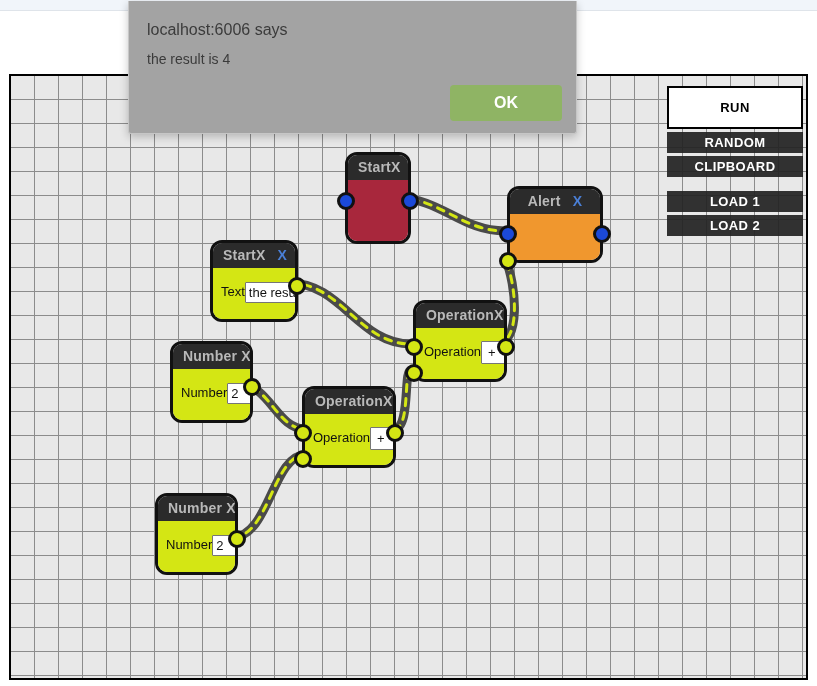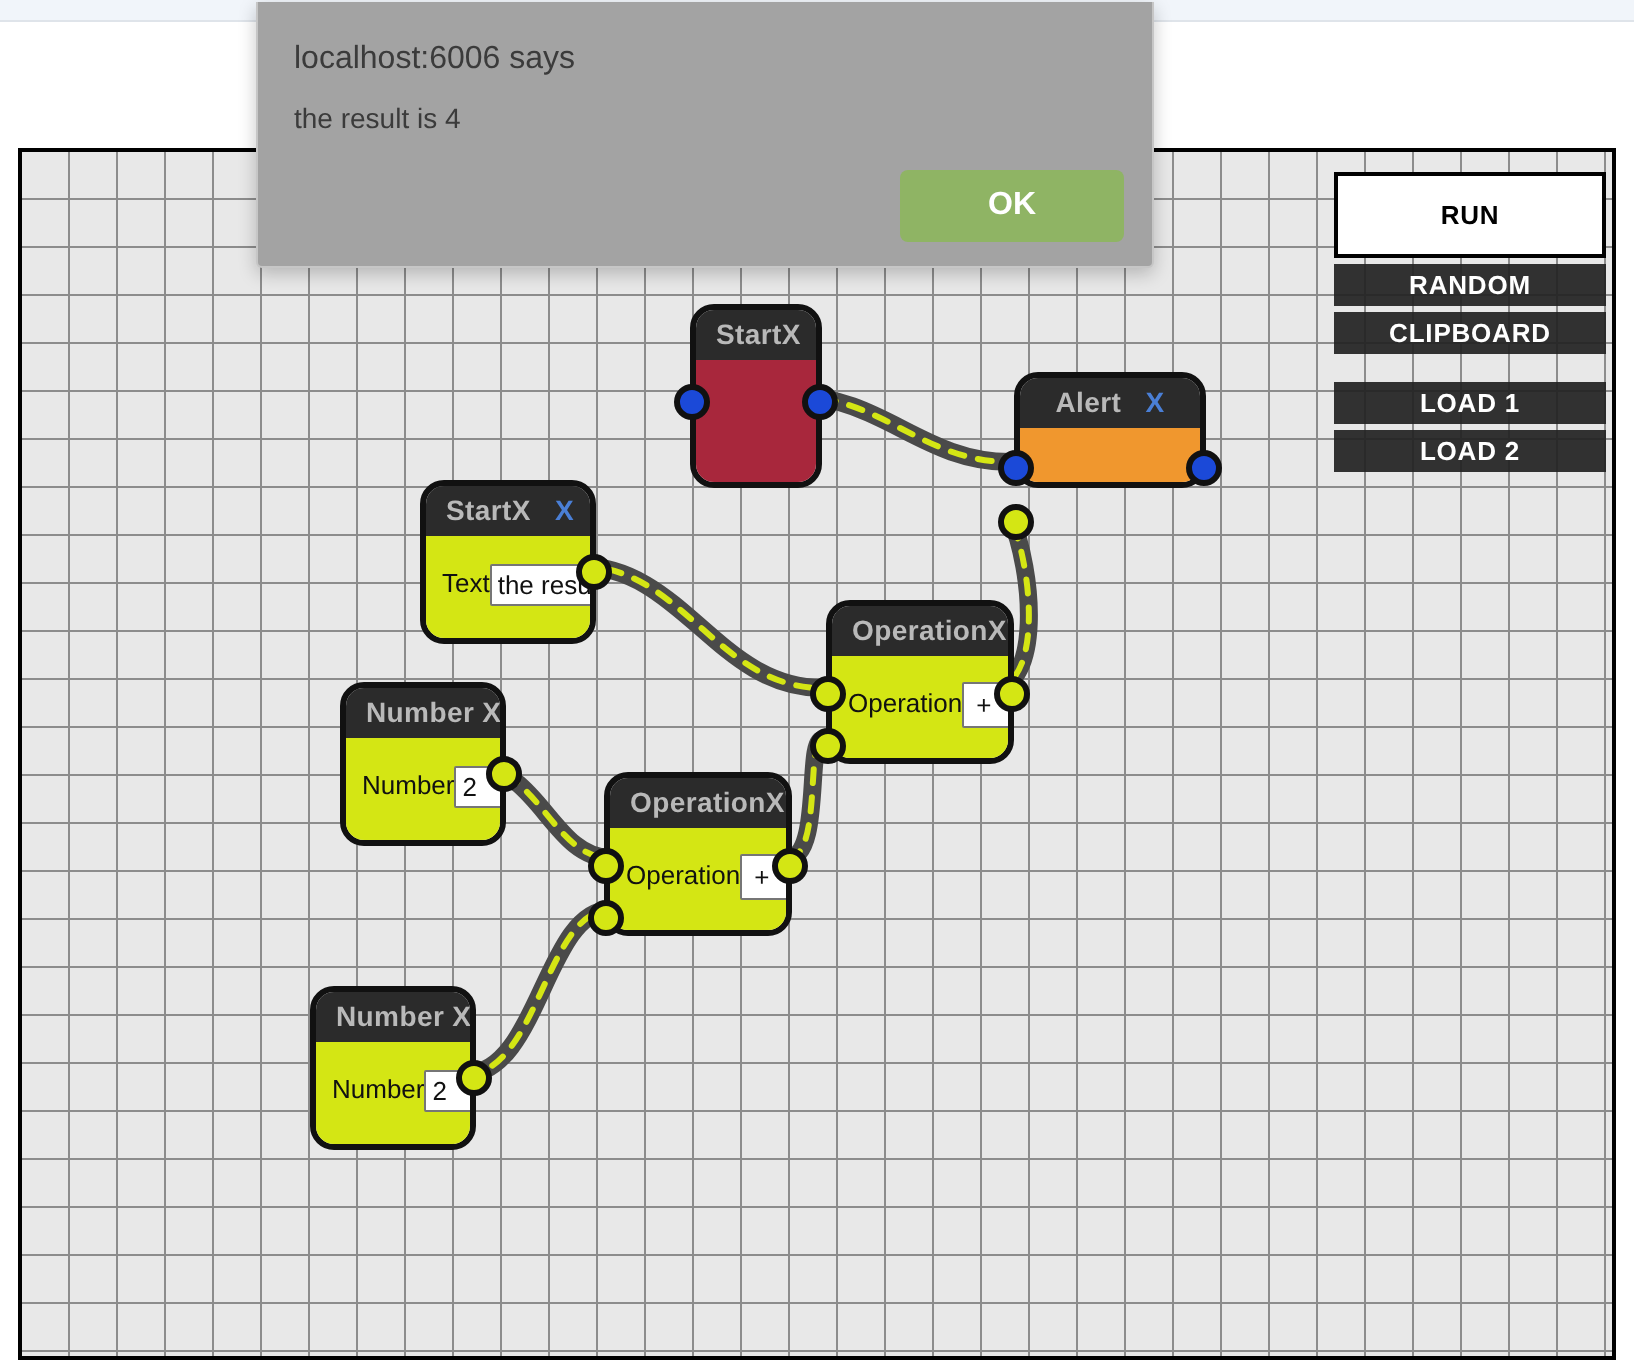--- a/index.html
+++ b/index.html
@@ -268,21 +268,21 @@
       <div class="node-inner">
         <div class="node-header">
           <span>StartX</span>
         </div>
         <div class="node-body empty"></div>
       </div>
       <div class="port flow" style="left:-11px; top:37px;"></div>
       <div class="port flow" style="right:-11px; top:37px;"></div>
     </div>
 
-    <div class="node node-orange" style="left:496px; top:110px; width:96px; height:58px;">
+    <div class="node node-orange" style="left:496px; top:110px; width:96px; height:77px;">
       <div class="node-inner">
         <div class="node-header">
           <span>Alert</span>
           <span class="close-x">X</span>
         </div>
         <div class="node-body empty"></div>
       </div>
       <div class="port flow" style="left:-11px; top:36px;"></div>
       <div class="port data" style="left:-11px; top:63px;"></div>
       <div class="port flow" style="right:-11px; top:36px;"></div>

